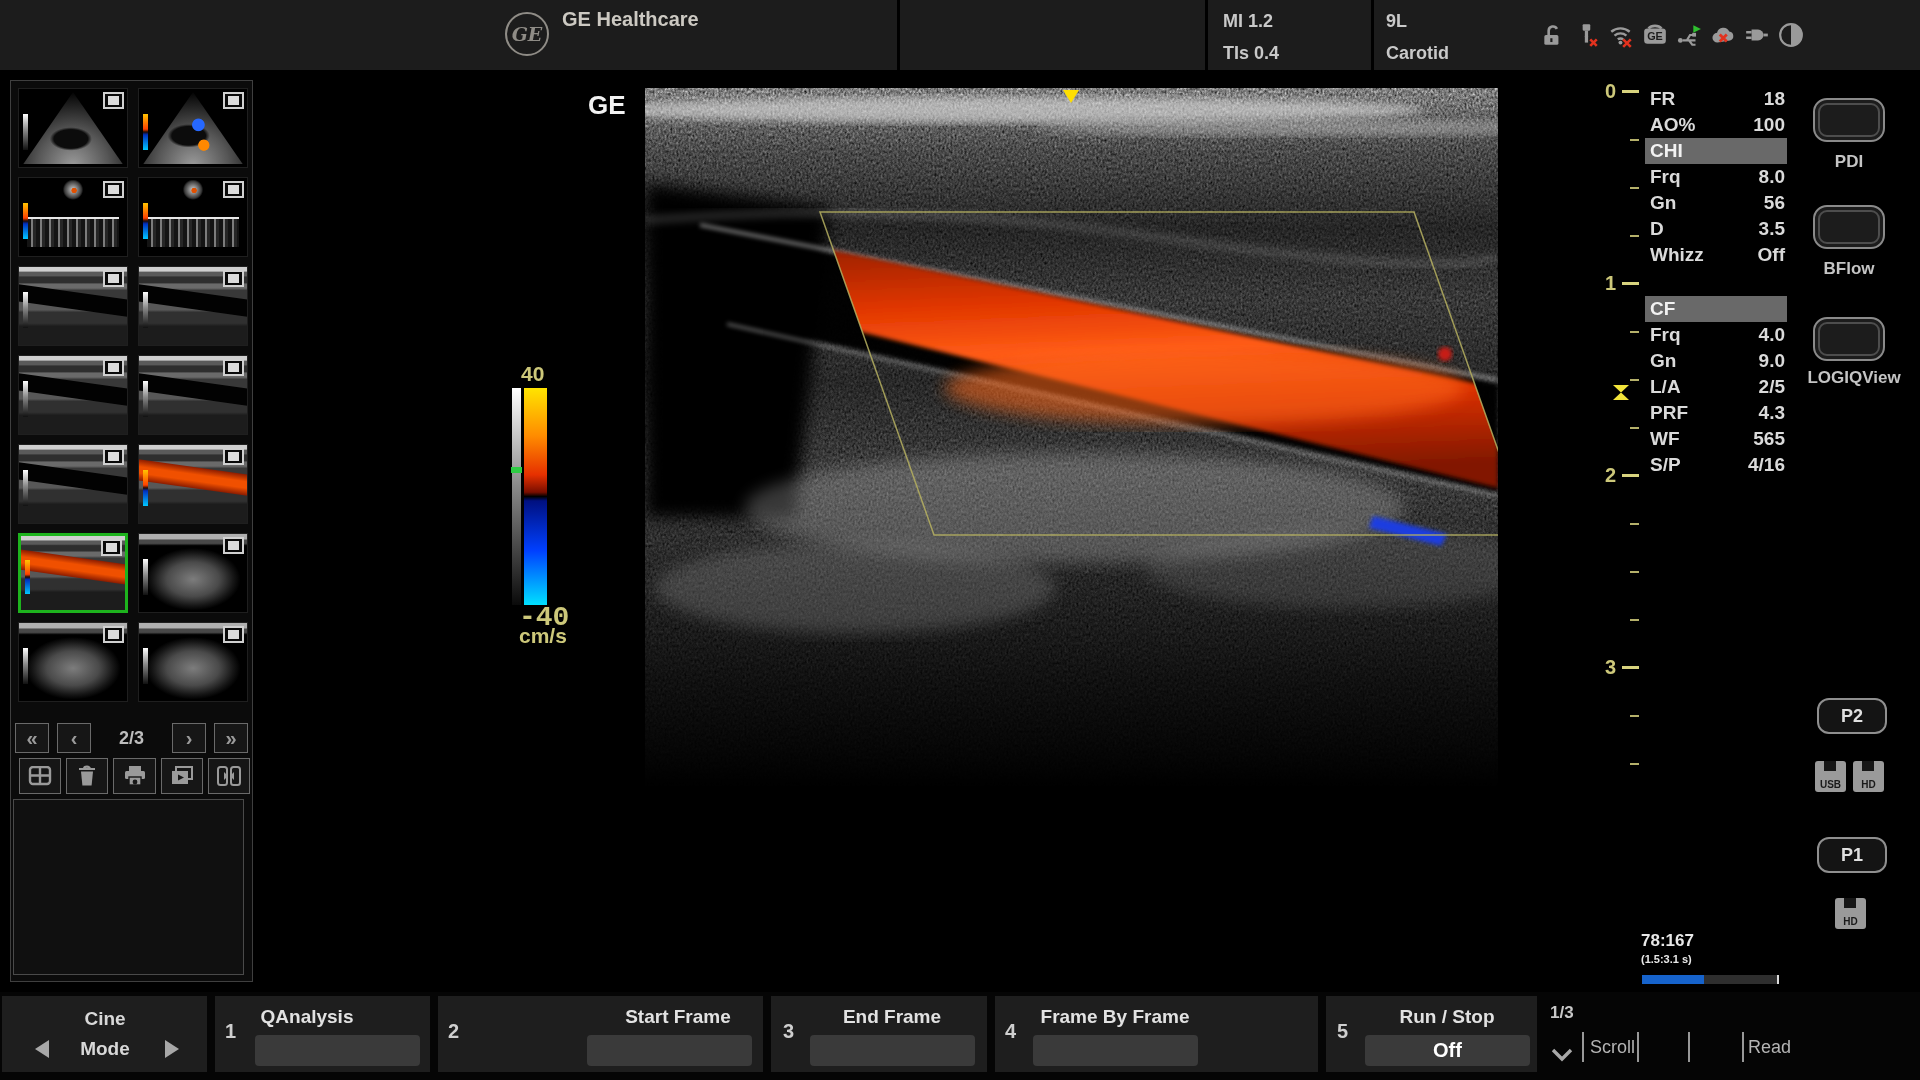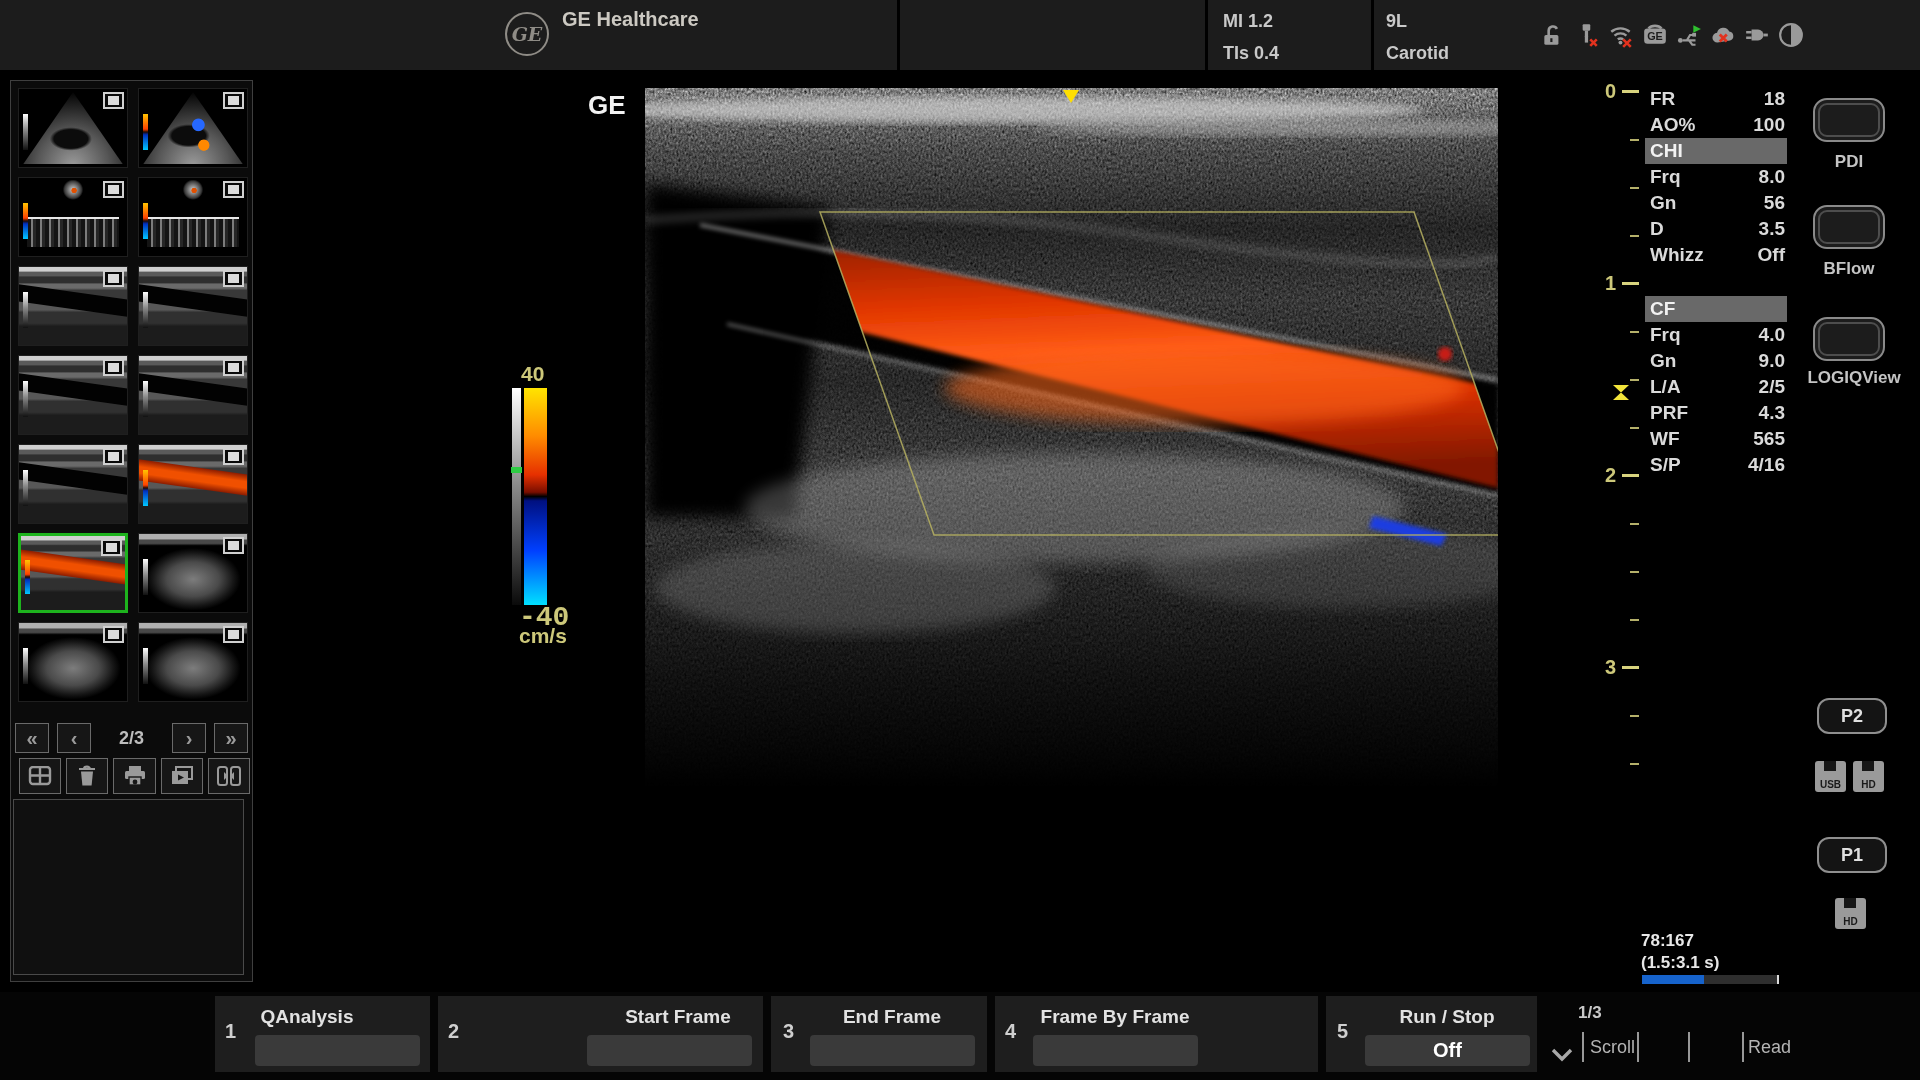--- a/index.html
+++ b/index.html
@@ -80,21 +80,21 @@
   .ticks-major{position:absolute;left:1622px;top:90px;width:17px;height:678px;
      background:repeating-linear-gradient(180deg,#d8d37e 0 3px,transparent 3px 192px);}
   
   .params{position:absolute;left:1645px;top:86px;width:142px;}
   .prow{display:flex;justify-content:space-between;height:26px;line-height:26px;
      font-size:19px;font-weight:bold;color:#dadada;padding:0 2px 0 5px;}
   .prow.hl{background:#696969;color:#f2f2f2;}
   .prow.gap{margin-top:28px;}
   
   .counter{position:absolute;left:1641px;top:931px;font-size:17px;font-weight:bold;color:#e8e8e8;}
-  .duration{position:absolute;left:1641px;top:953px;font-size:17px;font-weight:bold;color:#e8e8e8;}
+  .duration{position:absolute;left:1641px;top:953px;font-size:11px;font-weight:bold;color:#e8e8e8;}
   .ptrack{position:absolute;left:1642px;top:975px;width:137px;height:9px;background:#2e2e2e;}
   .pfill{position:absolute;left:0;top:0;height:9px;background:#1663cc;}
   .ptick{position:absolute;right:0;top:0;width:2px;height:9px;background:#ddd;}
   
   .modebtn{position:absolute;left:1813px;width:72px;height:44px;border:2px solid #8a8a8a;border-radius:14px;
      background:#1c1c1c;box-sizing:border-box;}
   .modebtn::after{content:"";position:absolute;inset:3px;border:2px solid #4d4d4d;border-radius:9px;}
   .modelbl{position:absolute;width:110px;text-align:center;font-size:17px;font-weight:bold;color:#c4c4c4;}
   .pbtn2{position:absolute;left:1817px;width:70px;height:36px;border:2px solid #8f8f8f;border-radius:12px;
      background:#141414;box-sizing:border-box;display:flex;align-items:center;justify-content:center;
@@ -106,21 +106,21 @@
   
   .bbar{position:absolute;left:0;top:992px;width:1920px;height:88px;background:#050505;}
   .bpanel{position:absolute;top:4px;height:76px;background:#1e1e1e;}
   .cinetxt{position:absolute;width:100px;text-align:center;font-size:19px;font-weight:bold;color:#d8d8d8;}
   .arrL{position:absolute;width:0;height:0;border-top:9px solid transparent;border-bottom:9px solid transparent;border-right:14px solid #a8a8a8;}
   .arrR{position:absolute;width:0;height:0;border-top:9px solid transparent;border-bottom:9px solid transparent;border-left:14px solid #a8a8a8;}
   .sknum{position:absolute;top:24px;font-size:20px;font-weight:bold;color:#cfcfcf;}
   .sktitle{position:absolute;top:10px;width:260px;text-align:center;font-size:19px;font-weight:bold;color:#e2e2e2;}
   .skbox{position:absolute;top:39px;width:165px;height:31px;background:#3a3a3a;border-radius:4px;
      display:flex;align-items:center;justify-content:center;font-size:20px;font-weight:bold;color:#fff;}
-  .pageind{position:absolute;left:1550px;top:1003px;font-size:17px;font-weight:bold;color:#c8c8c8;margin-left:28px;}
+  .pageind{position:absolute;left:1550px;top:1003px;font-size:17px;font-weight:bold;color:#c8c8c8;}
   .knobbar{position:absolute;top:1032px;width:2px;height:30px;background:#989898;}
   .knoblbl{position:absolute;top:1037px;font-size:18px;color:#b4b4b4;}
   .chev{position:absolute;left:1551px;top:1048px;}
 </style>
 </head>
 <body>
 
 <div class="screen">
 
   <div class="topbar">
@@ -465,20 +465,26 @@
       <span>HD</span>
     </div>
   <div class="pbtn2" style="top:837px">
       <span>P1</span>
     </div>
   <div class="floppy" style="left:1835px;top:898px">
       <span>HD</span>
     </div>
 
   <div class="bbar">
+    <div class="bpanel" style="left:2px;width:205px">
+      <div class="cinetxt" style="left:53px;top:12px">Cine</div>
+      <div class="cinetxt" style="left:53px;top:42px">Mode</div>
+      <div class="arrL" style="left:33px;top:44px"></div>
+      <div class="arrR" style="left:163px;top:44px"></div>
+    </div>
 
     <div class="bpanel" style="left:215px;width:215px">
       <div class="sknum" style="left:10px">1</div>
       <div class="sktitle" style="left:-38px">QAnalysis</div>
       <div class="skbox" style="left:40px">
           <span></span>
         </div>
     </div>
     <div class="bpanel" style="left:438px;width:325px">
       <div class="sknum" style="left:10px">2</div>

